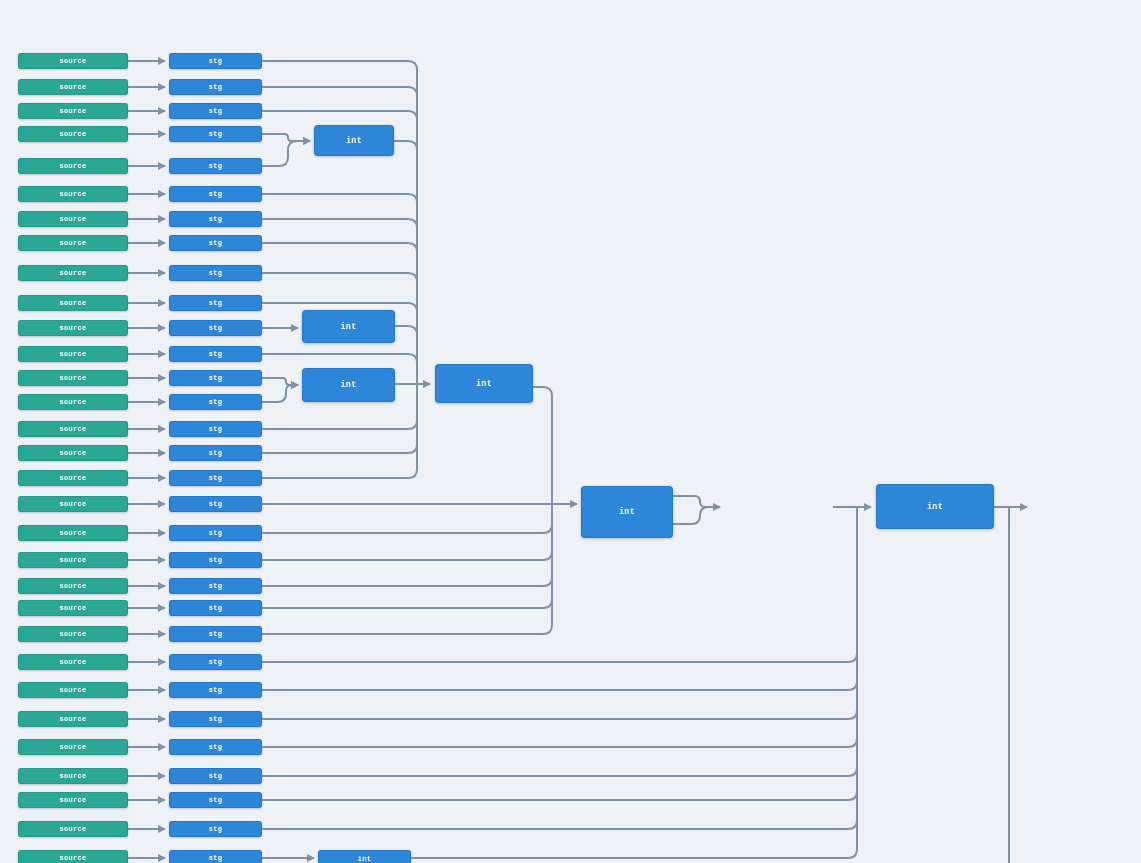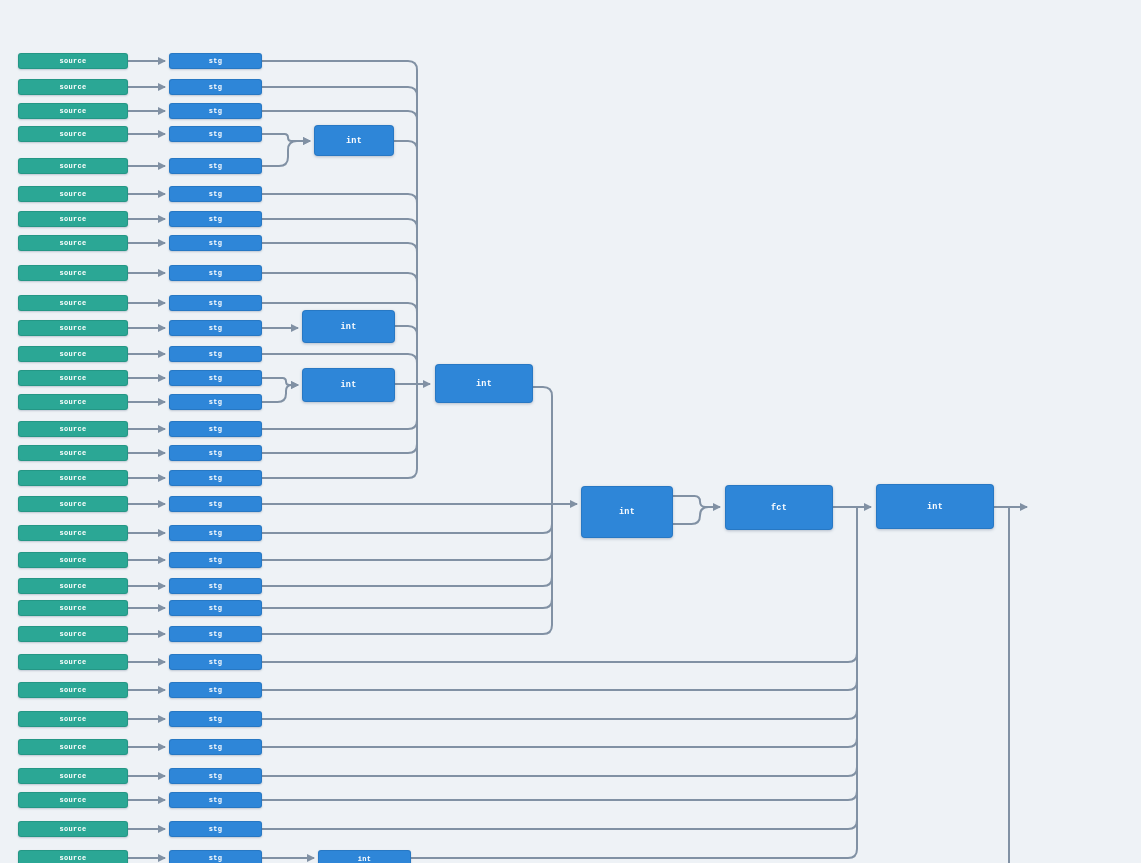--- a/index.html
+++ b/index.html
@@ -310,23 +310,20 @@
       </div>
       <div class="node node-int big" style="left: 302px; top: 327px; width: 93px; height: 34px;">
         <span class="node-label">int</span>
       </div>
       <div class="node node-int big" style="left: 435px; top: 323px; width: 98px; height: 39px;">
         <span class="node-label">int</span>
       </div>
       <div class="node node-int big" style="left: 581px; top: 445px; width: 92px; height: 52px;">
         <span class="node-label">int</span>
       </div>
-      <div class="node node-fct big" style="left: 725px; top: 444px; width: 108px; height: 45px;">
-        <span class="node-label">fct</span>
-      </div>
       <div class="node node-int big" style="left: 876px; top: 443px; width: 118px; height: 45px;">
         <span class="node-label">int</span>
       </div>
       <div class="node node-int" style="left: 318px; top: 809px; width: 93px; height: 18px;">
         <span class="node-label">int</span>
       </div>
     </div>
 </div>
 
 </body></html>

